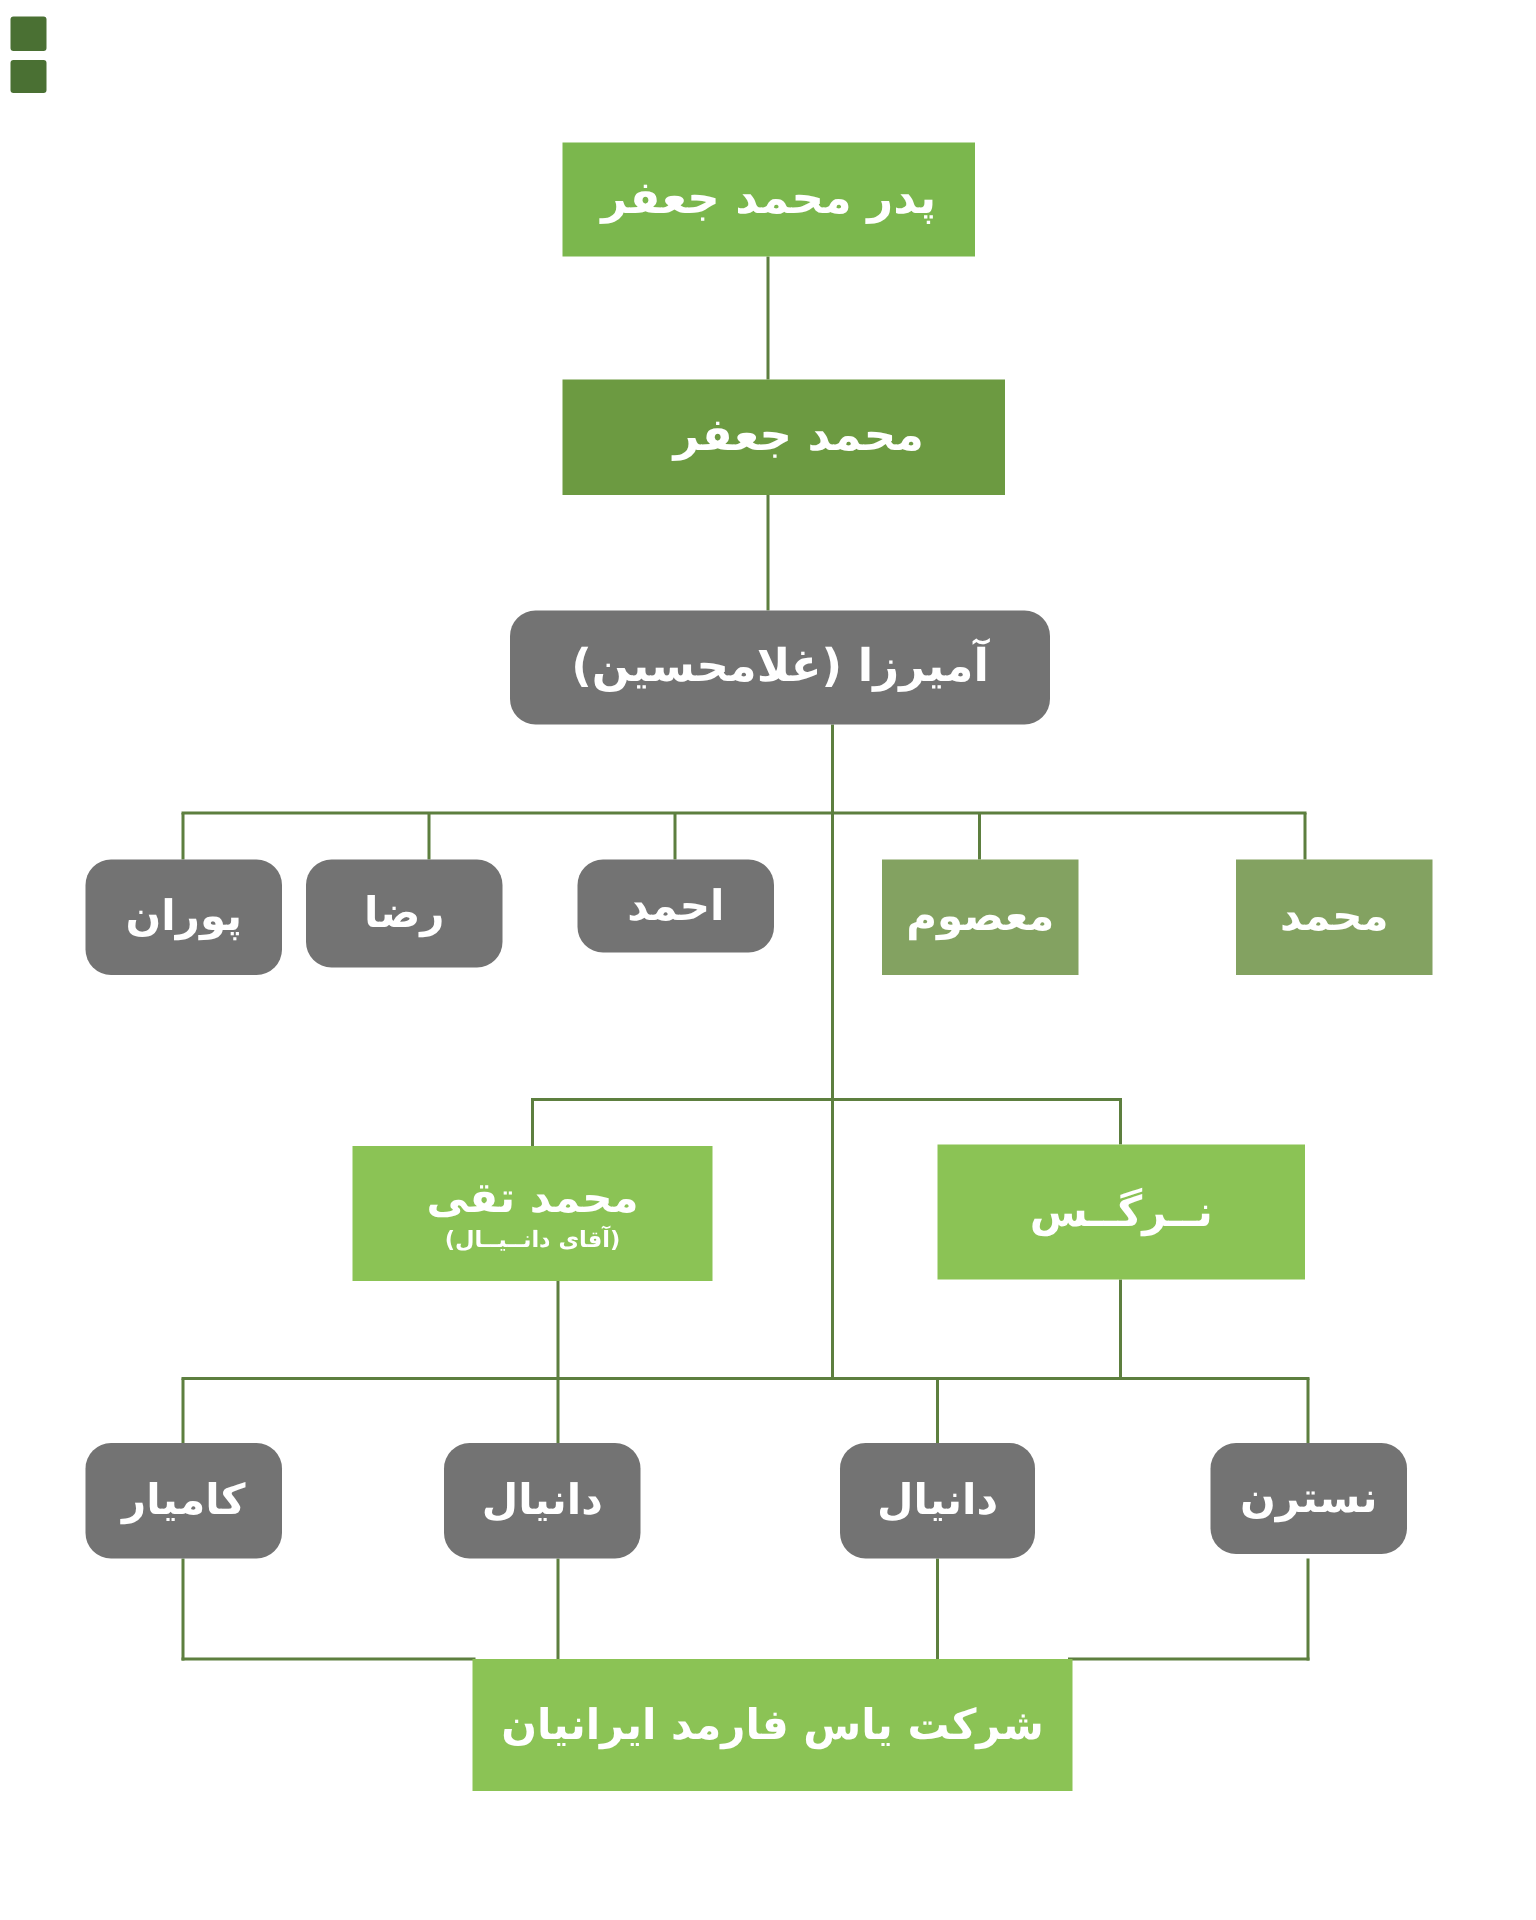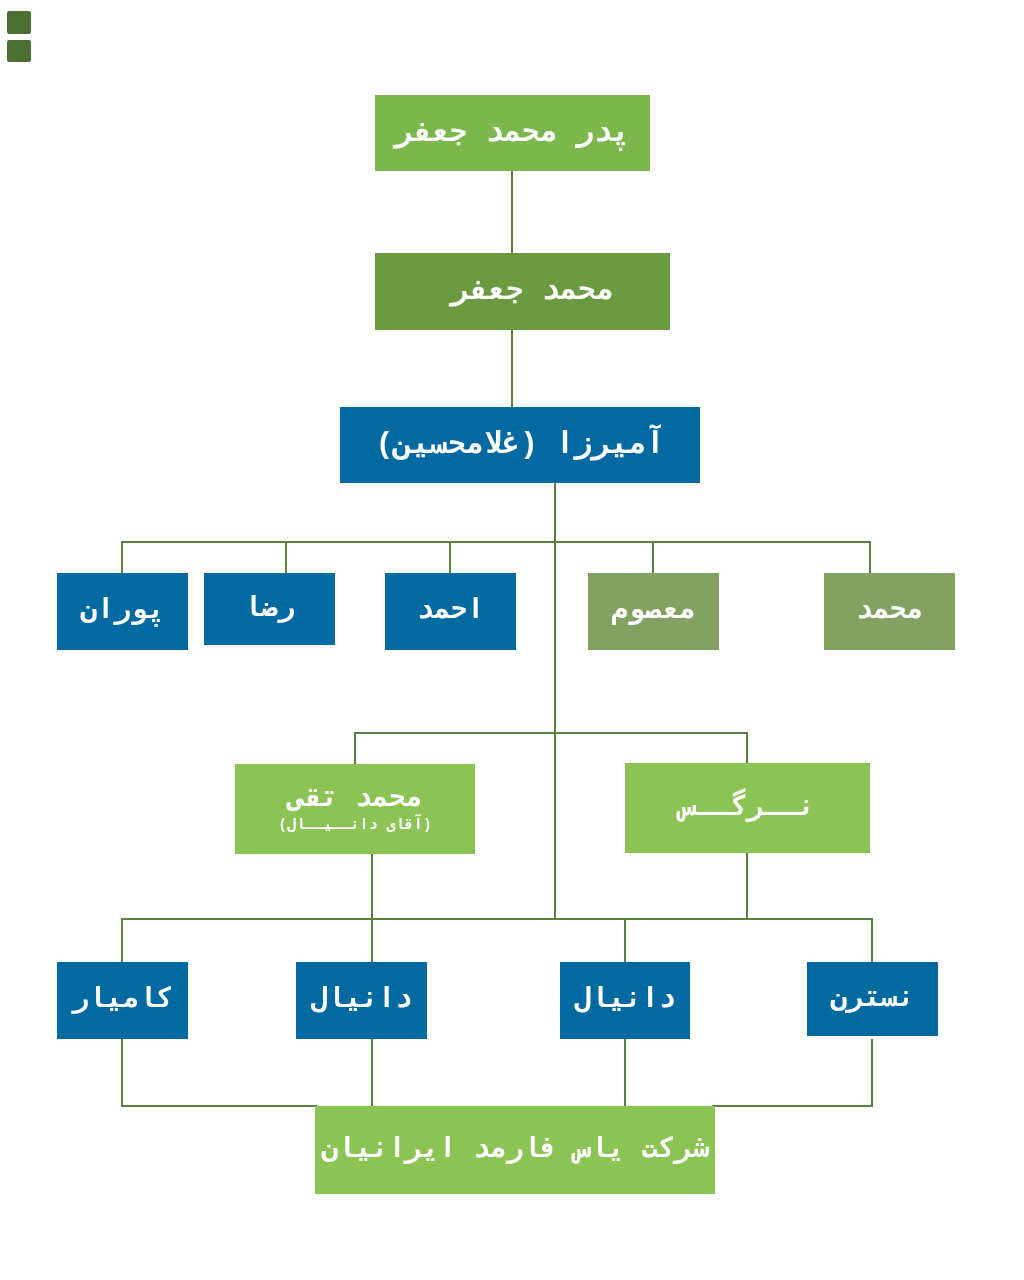--- a/index.html
+++ b/index.html
@@ -4,40 +4,40 @@
 <style>
   html,body { margin:0; padding:0; background:#ffffff; }
   .canvas {
     position:relative; width:1024px; height:1280px; background:#ffffff;
     font-family:"DejaVu Sans", sans-serif; overflow:hidden;
   }
   .node {
     position:absolute; display:flex; flex-direction:column;
     align-items:center; justify-content:center;
     color:#ffffff; font-weight:bold; text-align:left;
-    direction:rtl; white-space:nowrap;font-family:Liberation Mono, monospace;
+    direction:rtl; white-space:nowrap;
   }
   .node .lbl { font-size:28px; line-height:1.15; }
   .node .sub { font-size:15px; line-height:1.2; margin-top:2px; }
   .fs30 .lbl { font-size:30px; }
   .bright { background:#7bb74d; }
   .medium { background:#6c9a41;padding-left:20px; }
-  .dark   { background:#0369a1; }
+  .dark   { background:#737373;border-radius:17px; }
   .sage   { background:#83a261; }
   .light  { background:#8bc355; }
   .line { position:absolute; background:#5d7f3f; }
   .mark { position:absolute; background:#4a7033; border-radius:2px; }
 
   
   #n-father   { left:375px; top:95px;  width:275px; height:76px; }
   #n-mjafar   { left:375px; top:253px; width:275px; height:77px; }
   #n-amirza   { left:340px; top:407px; width:360px; height:76px; }
   #n-pouran   { left:57px;  top:573px; width:131px; height:77px; }
   #n-reza     { left:204px; top:573px; width:131px; height:72px; }
-  #n-ahmad    { left:385px; top:573px; width:131px; height:77px; }
+  #n-ahmad    { left:385px; top:573px; width:131px; height:62px; }
   #n-masoum   { left:588px; top:573px; width:131px; height:77px; }
   #n-mohammad { left:824px; top:573px; width:131px; height:77px; }
   #n-mtaghi   { left:235px; top:764px; width:240px; height:90px; }
   #n-narges   { left:625px; top:763px; width:245px; height:90px; }
   #n-kamiar   { left:57px;  top:962px; width:131px; height:77px; }
   #n-danial   { left:296px; top:962px; width:131px; height:77px; }
   #n-yasaman  { left:560px; top:962px; width:130px; height:77px; }
   #n-nastaran { left:807px; top:962px; width:131px; height:74px; }
   #n-company  { left:315px; top:1106px; width:400px; height:88px; }
 </style>

